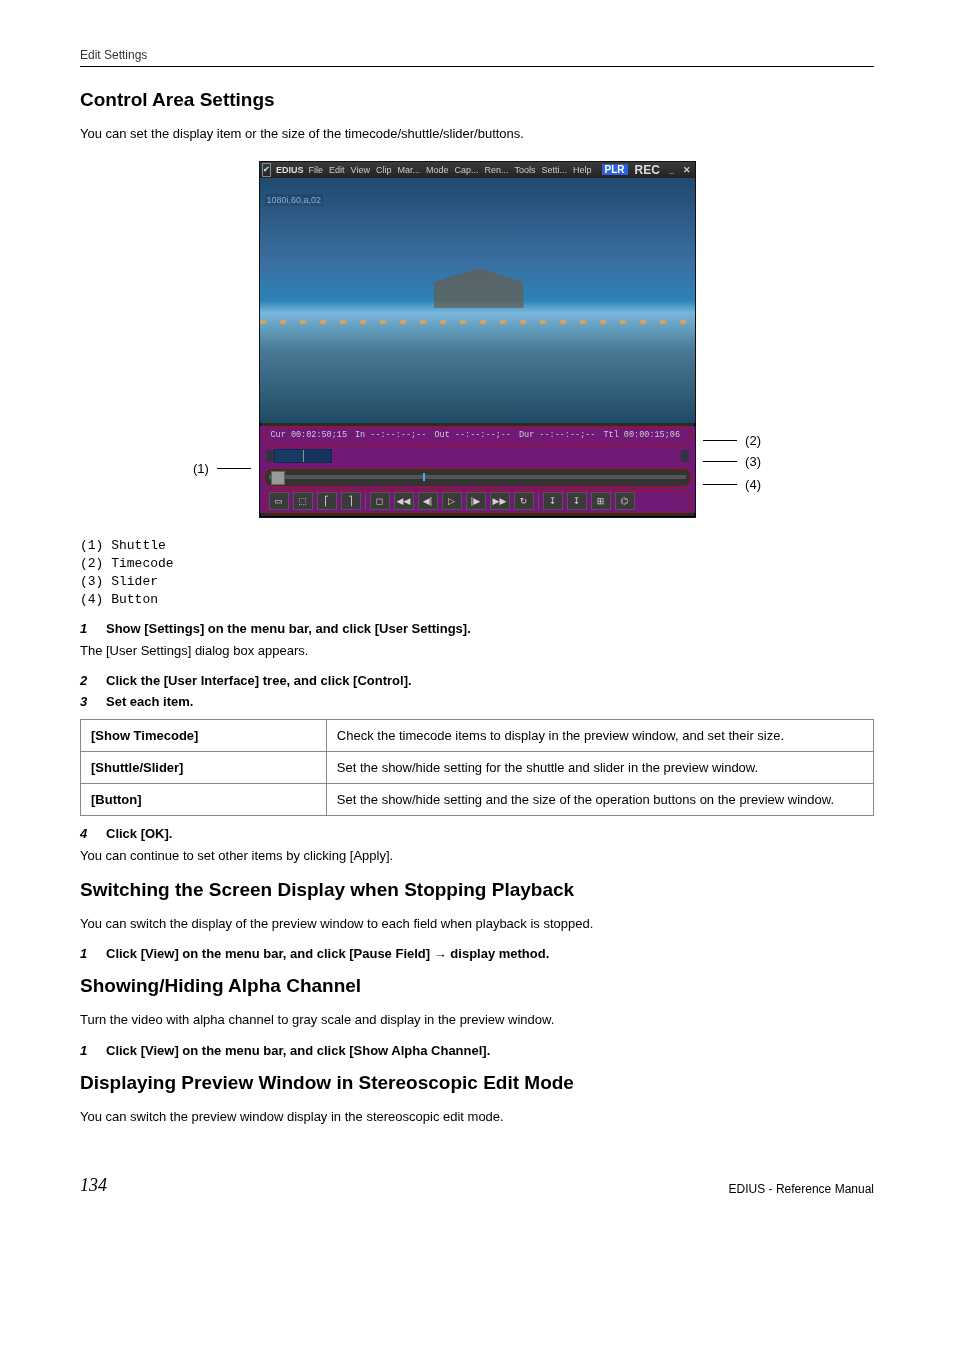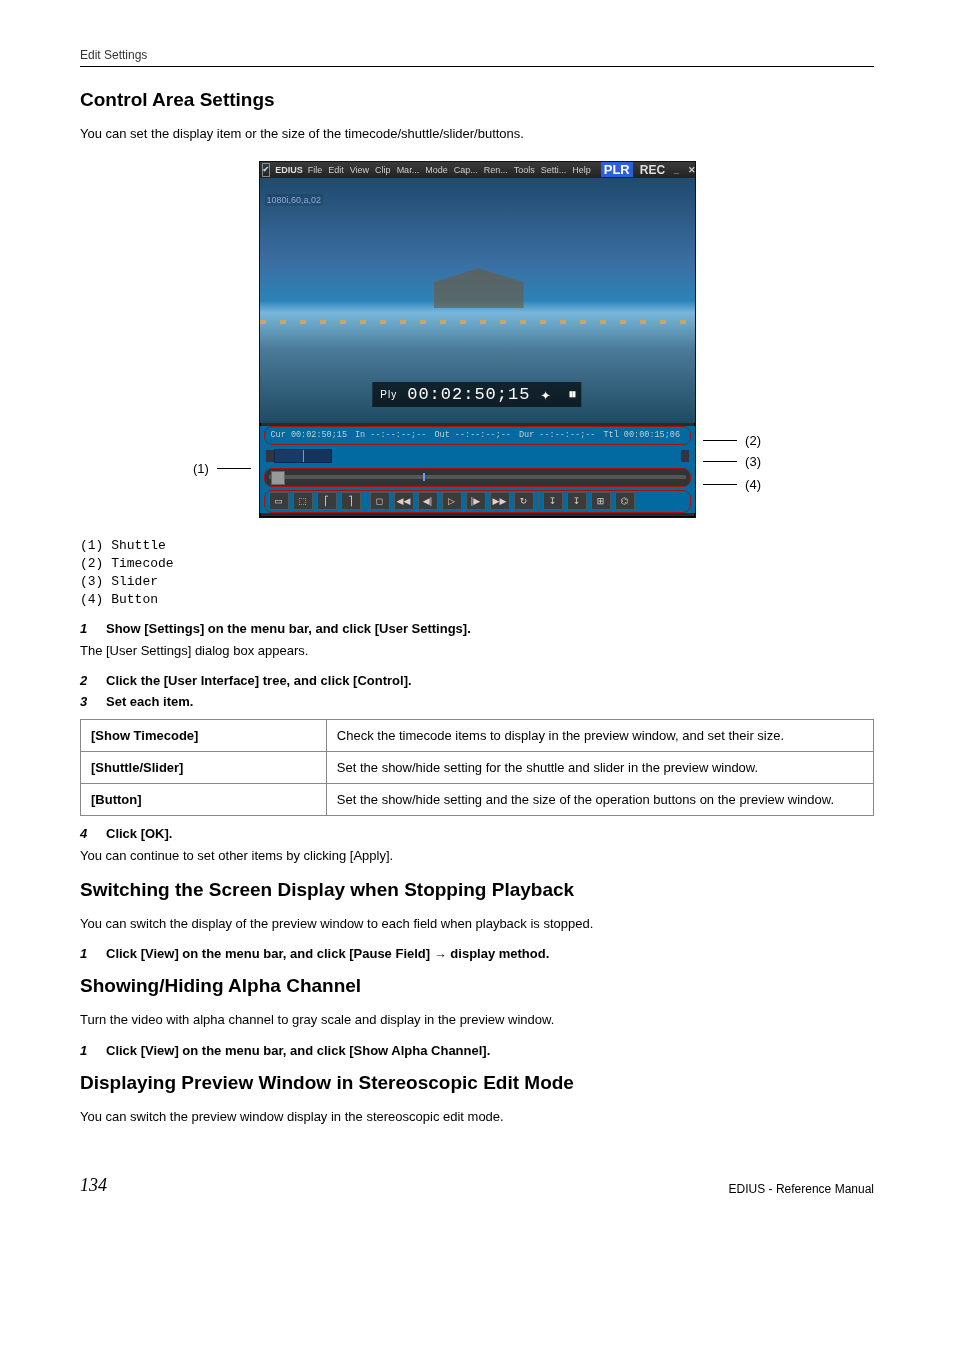--- a/index.html
+++ b/index.html
@@ -55,21 +55,21 @@
     font-weight: bold;
     height: 16px;
     padding: 0 2px;
     gap: 5px;
   }
   .titlebar .appicon {
     width:14px;height:12px;border:1px solid #888;display:inline-flex;align-items:center;justify-content:center;color:#9df;font-size:8px;
   }
   .titlebar .menus { display:flex; gap:6px; color:#ccc; font-weight:normal; }
   .titlebar .spacer { flex:1; }
-  .titlebar .plr { background:#2a60d8; color:#fff; padding:0 3px; font-size:13px; }
+  .titlebar .plr { background:#2a60d8; color:#fff; padding:0 3px; font-size:10px; }
   .titlebar .rec { color:#ddd; font-size:12px; padding:0 2px; }
   .titlebar .winbtn { color:#ccc; font-size:9px; padding:0 2px; }
   .preview {
     width: 100%;
     height: 245px;
     position: relative;
     overflow: hidden;
     background: linear-gradient(#204a6e 0%, #3b6fa2 35%, #2b83b8 50%, #78b7db 55%, #4a7a97 70%, #1f4a63 100%);
   }
   .preview .clipname {
@@ -87,21 +87,21 @@
   .beach-row {
     position:absolute; top:58%; left:0; right:0; height:4px;
     background: repeating-linear-gradient(90deg, #caa668 0 6px, transparent 6px 20px);
   }
   .hut {
     position:absolute; top:37%; left:40%; width:90px; height:40px;
     background: #6b5a44; clip-path: polygon(50% 0, 100% 35%, 100% 100%, 0 100%, 0 35%);
     opacity:0.65;
   }
   .controls {
-    background:#0369a1; color:#ddd; font-size:9px;
+    background:#701a75; color:#ddd; font-size:9px;
   }
   .ctrl-row { display:flex; align-items:center; height:17px; padding:0 2px; }
   .ctrl-row.tc { gap:8px; border:1px solid #a11; border-radius:8px; margin:3px 4px 0 4px; padding:0 6px; font-family:'Courier New',monospace; font-size:8.5px; color:#ccc;}
   .ctrl-row.slider { border:1px solid #a11; border-radius:8px; margin:3px 4px 0 4px; position:relative; background:#333;}
   .ctrl-row.slider .track { flex:1; height:4px; background:#555; position:relative; margin:0 2px;}
   .ctrl-row.slider .knob { position:absolute; left:2px; top:-4px; width:12px; height:12px; background:#999; border:1px solid #666;}
   .ctrl-row.slider .mark { position:absolute; left:37%; top:-2px; width:2px; height:8px; background:#5aa0ff;}
   .ctrl-row.shuttle { margin-top:3px; padding:0 6px;}
   .ctrl-row.shuttle .bar { flex:0 0 56px; height:12px; background:linear-gradient(90deg,#1a3a66 0 50%, #16335b 50% 100%); border:1px solid #0a2a55; position:relative;}
   .ctrl-row.shuttle .bar:after{content:"";position:absolute;left:50%;top:0;bottom:0;width:1px;background:#6a8;}
@@ -175,26 +175,20 @@
         <span class="plr">PLR</span>
         <span class="rec">REC</span>
         <span class="winbtn">_</span>
         <span class="winbtn">✕</span>
       </div>
 
       <div class="preview">
         <span class="clipname">1080i,60,a,02</span>
         <div class="hut"></div>
         <div class="beach-row"></div>
-        <div class="tcbox">
-          <span class="label">Ply</span>
-          <span>00:02:50;15</span>
-          <span>✦</span>
-          <span class="pause">▮▮</span>
-        </div>
       </div>
 
       <div class="controls">
         <div class="ctrl-row tc">
           <span>Cur 00:02:50;15</span>
           <span>In --:--:--;--</span>
           <span>Out --:--:--;--</span>
           <span>Dur --:--:--;--</span>
           <span>Ttl 00:00:15;06</span>
         </div>

